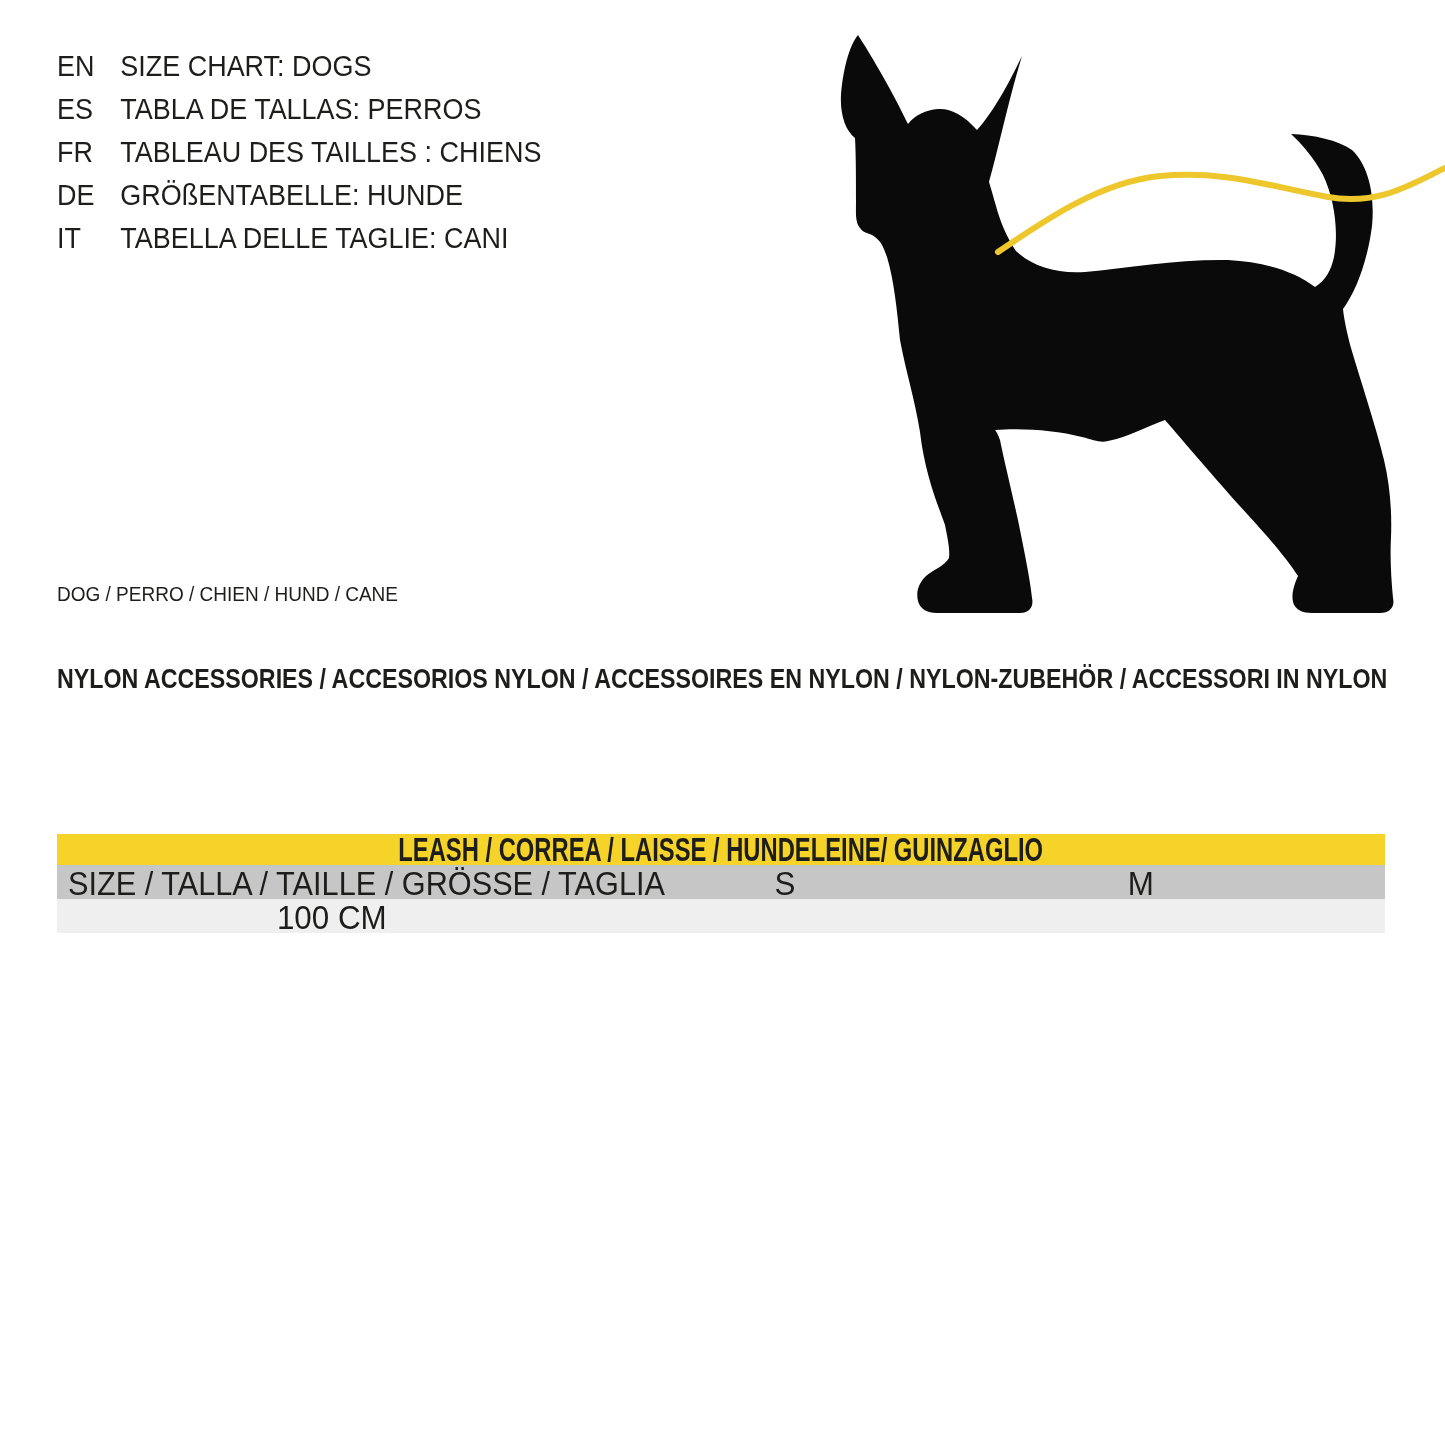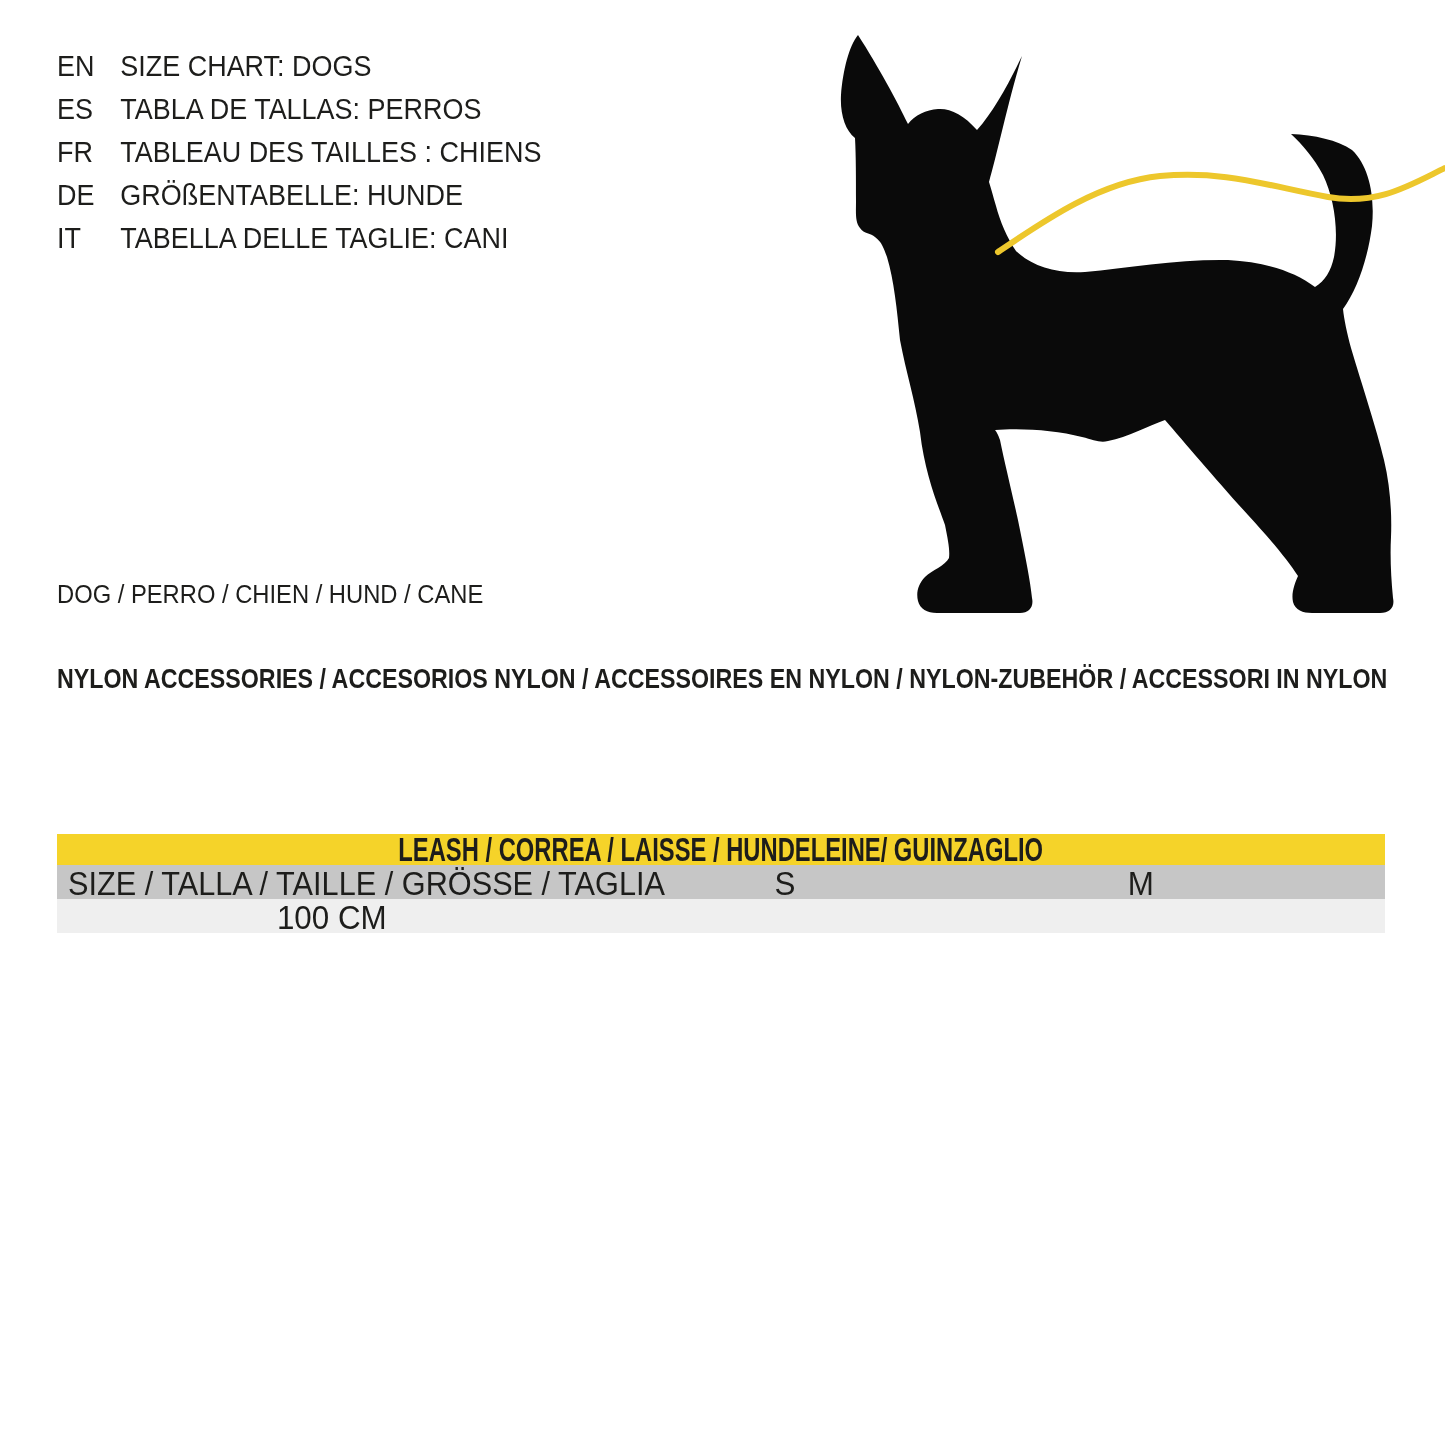--- a/index.html
+++ b/index.html
@@ -20,21 +20,21 @@
   .cx72c{display:inline-block;transform:scaleX(0.72);transform-origin:50% 50%;white-space:nowrap;}
   .cx93l{display:inline-block;transform:scaleX(0.93);transform-origin:0 50%;white-space:nowrap;}
   .cx95c{display:inline-block;transform:scaleX(0.95);transform-origin:50% 50%;white-space:nowrap;}
 
   
   .lang-block{left:57px;top:45px;font-size:29px;line-height:43px;font-weight:400;}
   .lang-row{display:flex;}
   .lang-code{width:68px;flex:0 0 68px;}
 
   
-  .animal-line{left:57px;top:582px;font-size:25px;line-height:25px;font-weight:400;}
+  .animal-line{left:57px;top:582px;font-size:20px;line-height:25px;font-weight:400;}
   .category-line{left:57px;top:665px;font-size:28px;line-height:28px;font-weight:700;}
 
   
   .illus{left:0;top:0;width:1445px;height:1445px;pointer-events:none;}
 
   
   .size-table{left:57px;top:834px;width:1328px;font-size:33px;}
   .trow{display:grid;grid-template-columns:550px 356px 356px 66px;align-items:center;text-decoration:underline;}
   .trow-header{display:flex;align-items:center;justify-content:center;height:31px;font-weight:700;}
   .trow{height:34px;}

